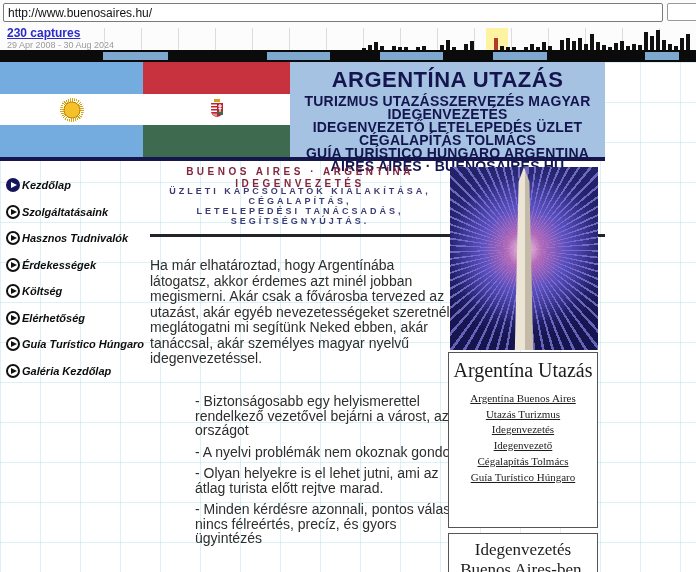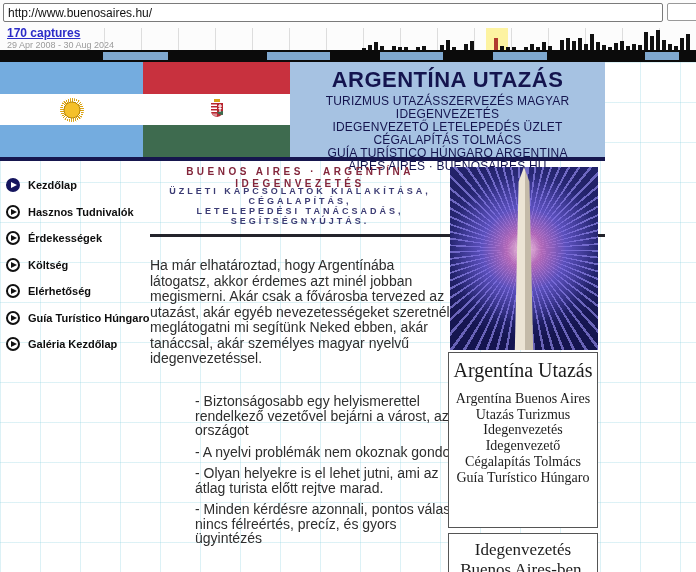--- a/index.html
+++ b/index.html
@@ -34,31 +34,31 @@
   .flag>div{flex:1;}
   .flag-ar{left:0;width:143px;}
   .flag-hu{left:143px;width:147px;}
   .sun{position:absolute;left:50%;top:50%;width:24px;height:24px;transform:translate(-50%,-50%);border-radius:50%;
        background:repeating-conic-gradient(#dba312 0 5deg,rgba(0,0,0,0) 5deg 11.25deg);}
   .sun-core{position:absolute;left:50%;top:50%;width:15px;height:15px;transform:translate(-50%,-50%);
             border-radius:50%;background:#f5c02a;border:1px solid #b8880a;}
   .coa{position:absolute;left:50%;top:50%;transform:translate(-50%,-50%);}
   .title-box{position:absolute;left:290px;top:0;width:315px;height:95px;text-align:center;box-sizing:border-box;padding-top:5px;}
   .site-title{font-size:22px;font-weight:bold;letter-spacing:.5px;line-height:26px;}
-  .site-subtitles{margin-top:2px;font-size:12px;font-weight:normal;line-height:13px;letter-spacing:.2px;}
+  .site-subtitles{margin-top:2px;font-size:14px;font-weight:bold;line-height:13px;letter-spacing:.2px;}
 
   
   .sidebar{position:absolute;left:6px;top:110px;width:140px;}
   .nav-item{height:26.5px;display:flex;align-items:center;cursor:pointer;}
   .nav-icon{width:14px;height:14px;border-radius:50%;background:#fff;border:2px solid #111;box-sizing:border-box;
             display:flex;align-items:center;justify-content:center;flex:0 0 auto;}
   .nav-icon .tri{width:0;height:0;border-style:solid;border-width:3.5px 0 3.5px 6px;border-color:transparent transparent transparent #111;margin-left:2px;}
   .nav-icon.active{background:#15155e;border-color:#15155e;}
   .nav-icon.active .tri{border-color:transparent transparent transparent #fff;}
-  .nav-label{margin-left:8px;font-size:11px;font-weight:bold;color:#0d0d0d;white-space:nowrap;}
+  .nav-label{margin-left:2px;font-size:11px;font-weight:bold;color:#0d0d0d;white-space:nowrap;font-style:italic;}
 
   
   .heading-red{position:absolute;left:140px;top:104px;width:320px;text-align:center;
                font-size:10px;font-weight:bold;letter-spacing:3.5px;line-height:12px;}
   .heading-blue{position:absolute;left:140px;top:124px;width:320px;text-align:center;
                 font-size:9px;font-weight:bold;letter-spacing:3px;line-height:10px;}
   .rule{position:absolute;left:150px;top:172px;width:455px;height:3px;background:#23232b;z-index:1;}
   .intro{position:absolute;left:150px;top:196px;width:306px;font-size:14px;line-height:15.5px;color:#2e2e2e;}
   .question{position:absolute;left:150px;top:312px;width:306px;font-size:14px;color:#2e2e2e;}
   .bullets{position:absolute;left:195px;top:332px;width:268px;font-size:14px;line-height:14.5px;color:#2e2e2e;}
@@ -71,32 +71,32 @@
       repeating-conic-gradient(from 2deg at 50% 45%, rgba(156,146,246,.62) 0deg 1.4deg, rgba(0,0,0,0) 1.4deg 5.2deg),
       radial-gradient(circle at 50% 45%, #4a4ac0 0%, rgba(30,30,105,0) 72%),
       linear-gradient(#23236a,#14144e);}
   .obelisk{position:absolute;left:50%;top:0;transform:translateX(-50%);width:54px;height:100%;
            clip-path:polygon(50% 0%,60% 8%,67% 100%,33% 100%,40% 8%);
            background:linear-gradient(90deg,#ece4d4 0 52%,#c4baa8 52% 100%);}
   .side-box{position:absolute;left:448px;width:150px;border:1px solid #555;background:#fff;
             font-family:"Liberation Serif",serif;text-align:center;color:#1c1c1c;box-sizing:border-box;z-index:2;}
   .box1{top:290px;height:176px;padding-top:5px;}
   .box1-title{font-size:20px;line-height:24px;margin-bottom:9px;}
-  .box1-lines{font-size:14px;line-height:15.7px;}
+  .box1-lines{font-size:11px;line-height:15.7px;text-decoration:underline;}
   .box2{top:471px;height:60px;padding-top:6px;font-size:17px;line-height:20px;}
 </style>
 </head>
 <body>
 
 <div class="stage">
 
   <div class="toolbar">
     <input class="url-input" value="http://www.buenosaires.hu/" style="">
     <div class="frag-box"></div>
-    <a class="captures-link">170 captures</a>
+    <a class="captures-link">230 captures</a>
     <div class="date-range">29 Apr 2008 - 30 Aug 2024</div>
     <div class="sparkline">
         <div class="spark-highlight" style="left: 382px; background: rgb(253, 243, 161);"></div>
         <div class="spark-bar" style="left: 258px; height: 2px; background: rgb(17, 17, 17);"></div>
         <div class="spark-bar" style="left: 264px; height: 5px; background: rgb(17, 17, 17);"></div>
         <div class="spark-bar" style="left: 270px; height: 8px; background: rgb(17, 17, 17);"></div>
         <div class="spark-bar" style="left: 276px; height: 4px; background: rgb(17, 17, 17);"></div>
         <div class="spark-bar" style="left: 288px; height: 4px; background: rgb(17, 17, 17);"></div>
         <div class="spark-bar" style="left: 294px; height: 3px; background: rgb(17, 17, 17);"></div>
         <div class="spark-bar" style="left: 300px; height: 3px; background: rgb(17, 17, 17);"></div>
@@ -199,20 +199,26 @@
         <div class="nav-item">
           <span class="nav-icon active">
             <span class="tri"></span>
           </span>
           <span class="nav-label">Kezdőlap</span>
         </div>
         <div class="nav-item">
           <span class="nav-icon">
             <span class="tri"></span>
           </span>
+          <span class="nav-label">Szolgáltatásaink</span>
+        </div>
+        <div class="nav-item">
+          <span class="nav-icon">
+            <span class="tri"></span>
+          </span>
           <span class="nav-label">Hasznos Tudnivalók</span>
         </div>
         <div class="nav-item">
           <span class="nav-icon">
             <span class="tri"></span>
           </span>
           <span class="nav-label">Érdekességek</span>
         </div>
         <div class="nav-item">
           <span class="nav-icon">

